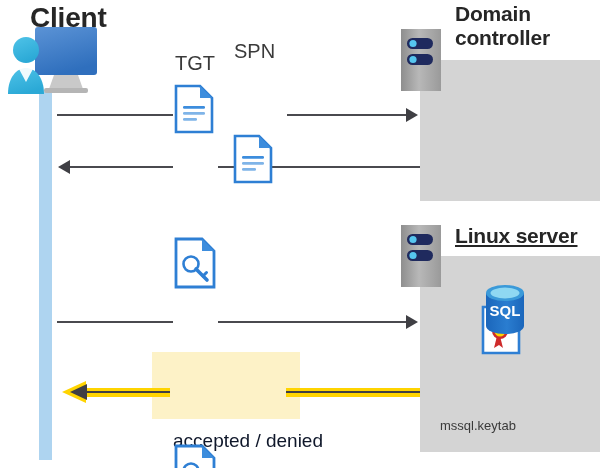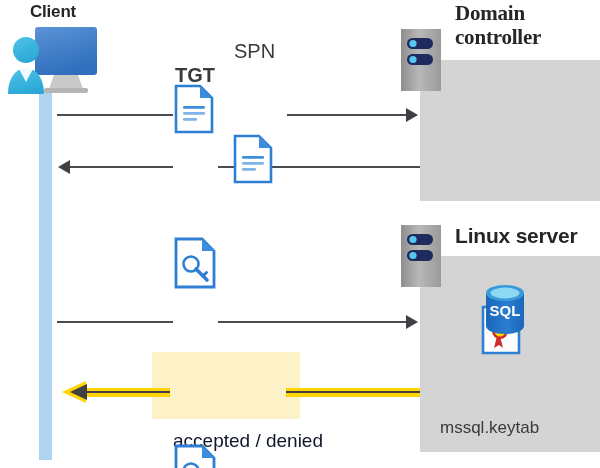--- a/index.html
+++ b/index.html
@@ -9,23 +9,23 @@
     position:relative;overflow:hidden;
   }
   .stage{position:absolute;left:0;top:0;width:600px;height:468px;}
   .abs{position:absolute;}
 
   
   .title{
     font-weight:bold;color:#262626;letter-spacing:-0.2px;
     line-height:1.12;
   }
-  #client-title{left:30px;top:2px;font-size:17px;}
-  #dc-title{left:455px;top:2px;font-size:21px;width:140px;font-family:Liberation Serif, serif;}
-  #linux-title{left:455px;top:224px;font-size:21px;width:145px;}
+  #client-title{left:30px;top:2px;font-size:28px;}
+  #dc-title{left:455px;top:2px;font-size:21px;width:140px;}
+  #linux-title{left:455px;top:224px;font-size:21px;width:145px;text-decoration:underline;}
 
   
   .panel{background:#d4d4d4;}
   #dc-panel{left:420px;top:60px;width:180px;height:141px;}
   #linux-panel{left:420px;top:256px;width:180px;height:196px;}
 
   
   #client-lifeline{left:39px;top:92px;width:13px;height:368px;background:#aed4f0;}
 
   
@@ -75,24 +75,24 @@
 
   
   #accept-deny-box{left:152px;top:352px;width:148px;height:67px;background:#fdf2c7;}
 
   
   .doc{position:relative;}
   .doc svg{display:block;}
 
   
   .smalllabel{font-size:20px;color:#3a3a3a;}
-  #tgt-label{left:175px;top:64px;font-weight:bold;}
+  #tgt-label{left:175px;top:52px;}
   #spn-label{left:234px;top:40px;}
   #accepted-label{left:140px;top:430px;font-size:19px;color:#0f172a;margin-left:33px;}
-  #keytab-label{left:440px;top:418px;font-size:17px;color:#3a3a3a;}
+  #keytab-label{left:440px;top:418px;font-size:13px;color:#3a3a3a;}
 
   
   #doc-tgt{left:174px;top:84px;}
   #doc-spn{left:233px;top:84px;}
   #doc-key1{left:174px;top:137px;}
   #doc-key2{left:174px;top:292px;}
   #doc-cert{left:481px;top:101px;}
   #sql-icon{left:477px;top:282px;text-align:center;}
 </style>
 </head>

